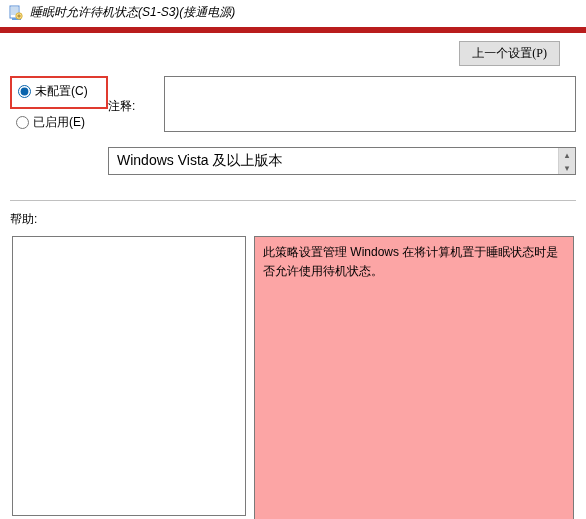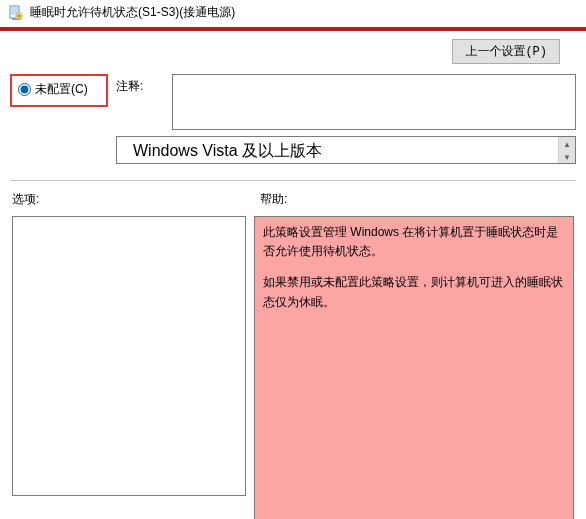--- a/index.html
+++ b/index.html
@@ -8,21 +8,22 @@
     font-family: "Microsoft YaHei", "Segoe UI", Tahoma, sans-serif;
     font-size: 12px;
     background: #fff;
     color: #000;
   }
   .window { width: 586px; }
   .titlebar {
     display: flex;
     align-items: center;
     padding: 4px 8px 6px 8px;
-    border-bottom: 4px solid #b91c1c;
+    border-bottom: 6px solid #b91c1c;
+    font-style: italic;
   }
   .title-icon {
     width: 16px; height: 16px;
     display: inline-flex;
     align-items: center; justify-content: center;
     margin-right: 6px;
   }
   .title-icon svg { width: 16px; height: 16px; }
   .content { padding: 6px 10px 10px 10px; }
   .nav-row {
@@ -30,25 +31,25 @@
     justify-content: flex-end;
     gap: 8px;
     padding: 2px 16px 10px 0;
   }
   .btn {
     background: #e1e1e1;
     border: 1px solid #adadad;
     padding: 3px 12px;
     font-size: 12px;
     cursor: pointer;
-    font-family: Liberation Mono, monospace;
+    font-family: Liberation Serif, serif;
   }
   .mid {
     display: flex;
-    gap: 8px;
+    gap: 0;
     padding-bottom: 6px;
   }
   .radios {
     width: 98px;
     flex: none;
   }
   .radio-row {
     display: flex;
     align-items: center;
     padding: 3px 2px 3px 6px;
@@ -57,22 +58,22 @@
   }
   .radio-row input[type=radio] { margin: 0 4px 0 0; accent-color: #0a64ad; }
   .highlight-box {
     border: 2px solid #e03a2f;
     padding: 2px 0 4px 0;
     margin: 0 0 2px 0;
   }
   .fields { flex: 1; }
   .fld {
     display: flex;
-    align-items: flex-start;
-    margin-bottom: 6px;
+    align-items: center;
+    margin-bottom: 15px;
   }
   .fld-label {
     width: 56px;
     flex: none;
     padding-top: 4px;
   }
   .comment-area {
     flex: 1;
     height: 56px;
     border: 1px solid #7a7a7a;
@@ -85,22 +86,22 @@
   .platform-wrap {
     flex: 1;
     border: 1px solid #7a7a7a;
     height: 28px;
     position: relative;
     overflow: hidden;
     background: #fff;
   }
   .platform-text {
     position: absolute;
-    left: 16px; top: 4px;
-    font-size: 16px;
+    left: 8px; top: 4px;
+    font-size: 14px;
   }
   .scrollbar-v {
     position: absolute;
     right: 0; top: 0; bottom: 0;
     width: 17px;
     background: #f0f0f0;
     border-left: 1px solid #d0d0d0;
   }
   .scroll-btn {
     height: 13px;
@@ -180,20 +181,24 @@
     </div>
 
     <div class="mid">
       <div class="radios">
         <div class="highlight-box">
           <label class="radio-row">
             <input type="radio" name="state" checked="" style="">
             <span>未配置(C)</span>
           </label>
         </div>
+        <label class="radio-row">
+          <input type="radio" name="state" style="">
+          <span>已启用(E)</span>
+        </label>
       </div>
 
       <div class="fields">
         <div class="fld">
           <div class="fld-label">注释:</div>
           <textarea class="comment-area" style=""></textarea>
         </div>
         <div class="fld">
           <div class="platform-wrap">
             <span class="platform-text">Windows Vista 及以上版本</span>
@@ -202,29 +207,27 @@
               <div class="scroll-btn dn">▾</div>
             </div>
           </div>
         </div>
       </div>
     </div>
 
     <hr class="sep">
 
     <div class="labels-row">
-      <div class="lab1">选项:</div>
       <div>帮助:</div>
     </div>
 
     <div class="lower">
       <div class="box-left"></div>
       <div class="box-help">
         <p>此策略设置管理 Windows 在将计算机置于睡眠状态时是否允许使用待机状态。</p>
-        <p>如果禁用或未配置此策略设置，则计算机可进入的睡眠状态仅为休眠。</p>
       </div>
     </div>
 
     <div class="footer">
       <span class="ok-highlight">
         <button class="btn primary">确定</button>
       </span>
       <button class="btn">取消</button>
       <button class="btn">应用(A)</button>
     </div>

